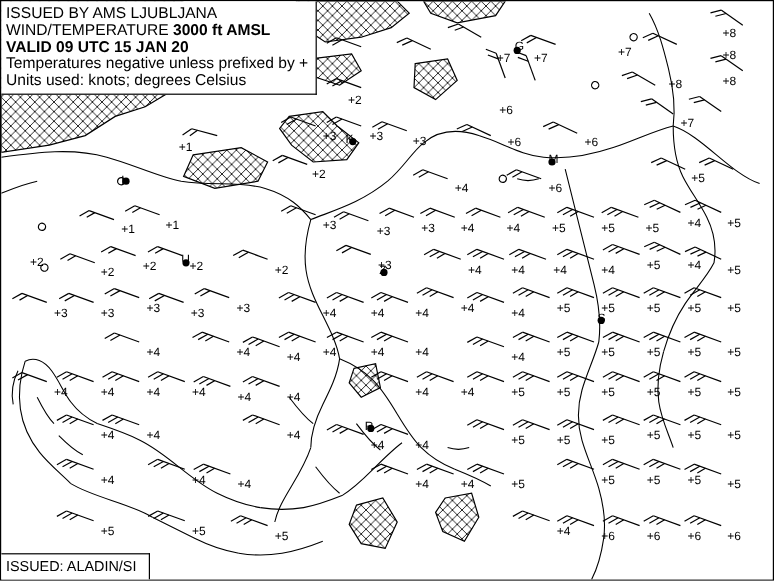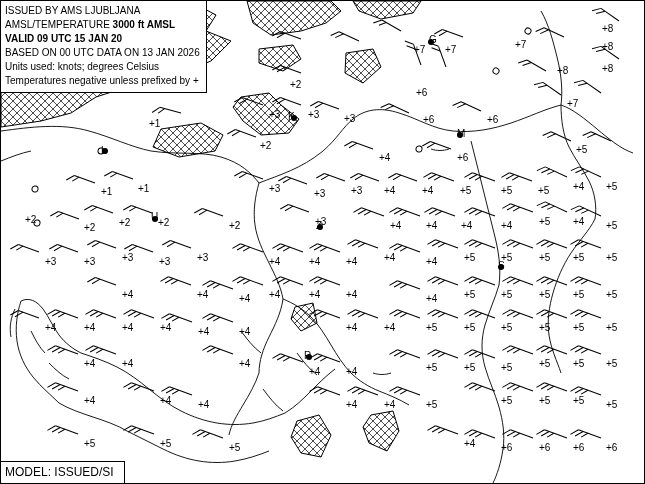--- a/index.html
+++ b/index.html
@@ -28,21 +28,21 @@
     position: absolute;
     left: 0px;
     top: 0px;
     background: #ffffff;
     border-right: 1px solid #000;
     border-bottom: 1px solid #000;
     padding: 3px 6px 4px 4px;
     z-index: 40;
   }
   .header-line {
-    font-size: 10px;
+    font-size: 13px;
     line-height: 14px;
     color: #000;
     white-space: nowrap;
   }
   .footer-box {
     position: absolute;
     left: 0px;
     bottom: 0px;
     background: #ffffff;
     border-right: 1px solid #000;
@@ -675,24 +675,23 @@
       <div class="city-label" style="left: 456px; top: 127px;">M</div>
       <div class="city-label" style="left: 100px; top: 144px;">L</div>
       <div class="city-label" style="left: 150px; top: 210px;">U</div>
       <div class="city-label" style="left: 315px; top: 219px;">Z</div>
       <div class="city-label" style="left: 497px; top: 259px;">S</div>
       <div class="city-label" style="left: 303px; top: 349px;">R</div>
     </div>
 
   <div class="header-box">
     <div class="header-line">ISSUED BY AMS LJUBLJANA</div>
-    <div class="header-line"><span>AMSL/TEMPERATURE </span><b>3000 ft AMSL</b></div>
+    <div class="header-line"><span>WIND/TEMPERATURE </span><b>3000 ft AMSL</b></div>
     <div class="header-line"><b>VALID 09 UTC 15 JAN 20</b></div>
-    <div class="header-line">BASED ON 00 UTC DATA ON 13 JAN 2026</div>
+    <div class="header-line">Temperatures negative unless prefixed by +</div>
     <div class="header-line">Units used: knots; degrees Celsius</div>
-    <div class="header-line">Temperatures negative unless prefixed by +</div>
   </div>
 
   <div class="footer-box">
-    <div class="footer-line">MODEL: ISSUED/SI</div>
+    <div class="footer-line">ISSUED: ALADIN/SI</div>
   </div>
 
 </div>
 
 </body></html>

